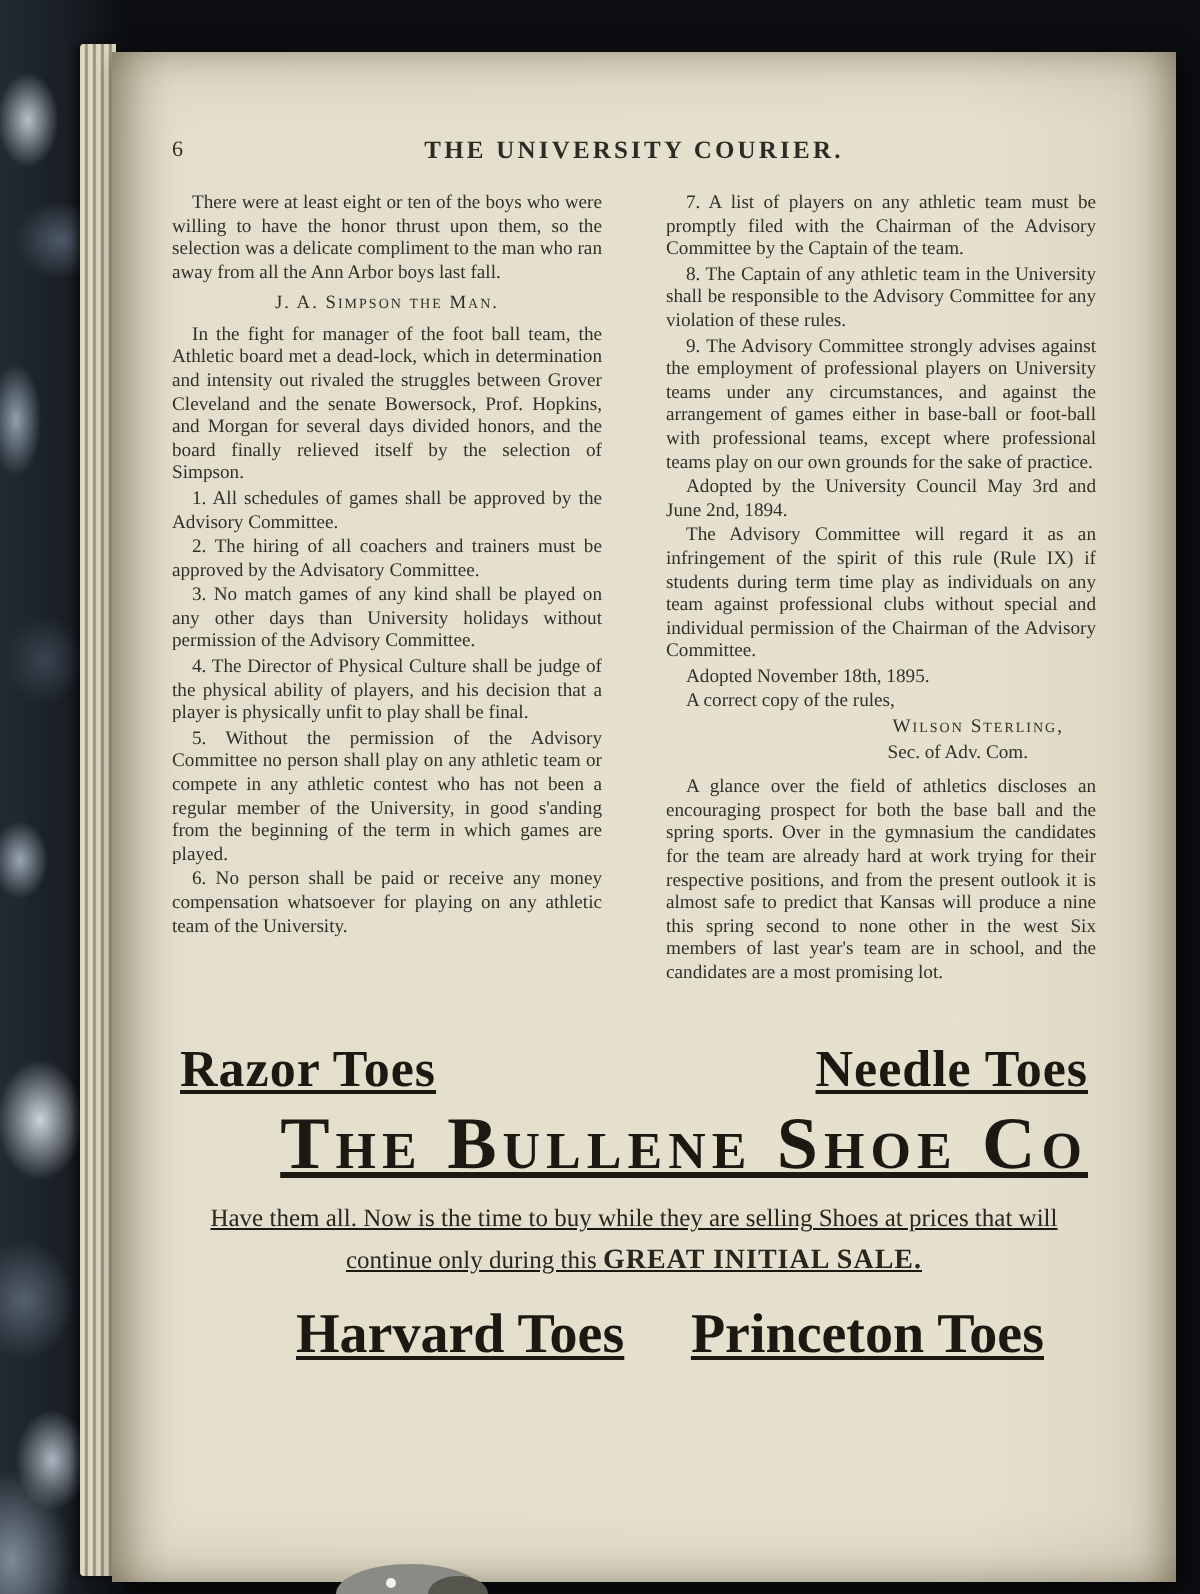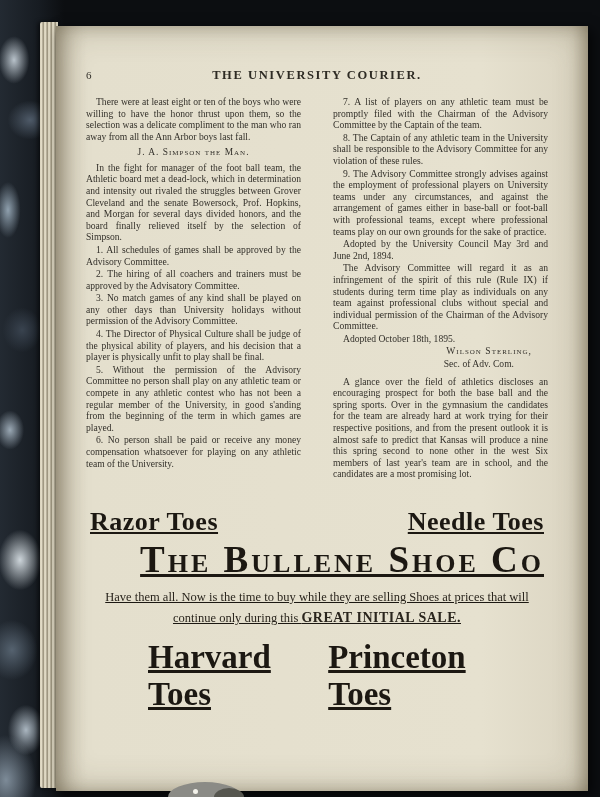--- a/index.html
+++ b/index.html
@@ -69,21 +69,21 @@
     text-align:right; text-indent:0 !important; padding-right:16px;
     font-variant:small-caps; letter-spacing:1px;
   }
   .sig-title { text-align:right; text-indent:0 !important; padding-right:34px; }
   .gap-before { margin-top:6px !important; }
 
   
   .ad { margin-top:26px; padding:0 4px; color:#1c1812;text-decoration:underline; }
   .ad-row { display:flex; justify-content:space-between; font-weight:bold; }
   .ad-row-1 { font-size:26px; letter-spacing:0.5px; }
-  .ad-row-2 { font-size:33px; margin-top:10px; padding:0 22px 0 58px; }
+  .ad-row-2 { font-size:28px; margin-top:10px; padding:0 22px 0 58px; }
   .ad-company {
     text-align:right; font-weight:bold; font-variant:small-caps;
     font-size:37px; letter-spacing:3px; margin-top:4px; line-height:1.05;
   }
   .ad-tagline { text-align:center; font-size:12.5px; line-height:1.55; margin-top:8px; color:#2a251d; }
   .ad-tagline .emph { font-weight:bold; font-size:14px; letter-spacing:0.5px; }
 
   
   .artifact-blob {
     position:absolute; left:168px; bottom:0; width:74px; height:15px;
@@ -126,21 +126,22 @@
           <p>5. Without the permission of the Advisory Committee no person shall play on any athletic team or compete in any athletic contest who has not been a regular member of the University, in good s'anding from the beginning of the term in which games are played.</p>
           <p>6. No person shall be paid or receive any money compensation whatsoever for playing on any athletic team of the University.</p>
         </div>
 
         <div class="col">
           <p>7. A list of players on any athletic team must be promptly filed with the Chairman of the Advisory Committee by the Captain of the team.</p>
           <p>8. The Captain of any athletic team in the University shall be responsible to the Advisory Committee for any violation of these rules.</p>
           <p>9. The Advisory Committee strongly advises against the employment of professional players on University teams under any circumstances, and against the arrangement of games either in base-ball or foot-ball with professional teams, except where professional teams play on our own grounds for the sake of practice.</p>
           <p>Adopted by the University Council May 3rd and June 2nd, 1894.</p>
           <p>The Advisory Committee will regard it as an infringement of the spirit of this rule (Rule IX) if students during term time play as individuals on any team against professional clubs without special and individual permission of the Chairman of the Advisory Committee.</p>
-          <p>Adopted October 18th, 1895.</p>
+          <p>Adopted November 18th, 1895.</p>
+          <p>A correct copy of the rules,</p>
           <p class="sig-name">Wilson Sterling,</p>
           <p class="sig-title">Sec. of Adv. Com.</p>
           <p class="gap-before">A glance over the field of athletics discloses an encouraging prospect for both the base ball and the spring sports. Over in the gymnasium the candidates for the team are already hard at work trying for their respective positions, and from the present outlook it is almost safe to predict that Kansas will produce a nine this spring second to none other in the west Six members of last year's team are in school, and the candidates are a most promising lot.</p>
         </div>
 
       </div>
 
       <div class="ad">
         <div class="ad-row ad-row-1">
           <span>Razor Toes</span>

